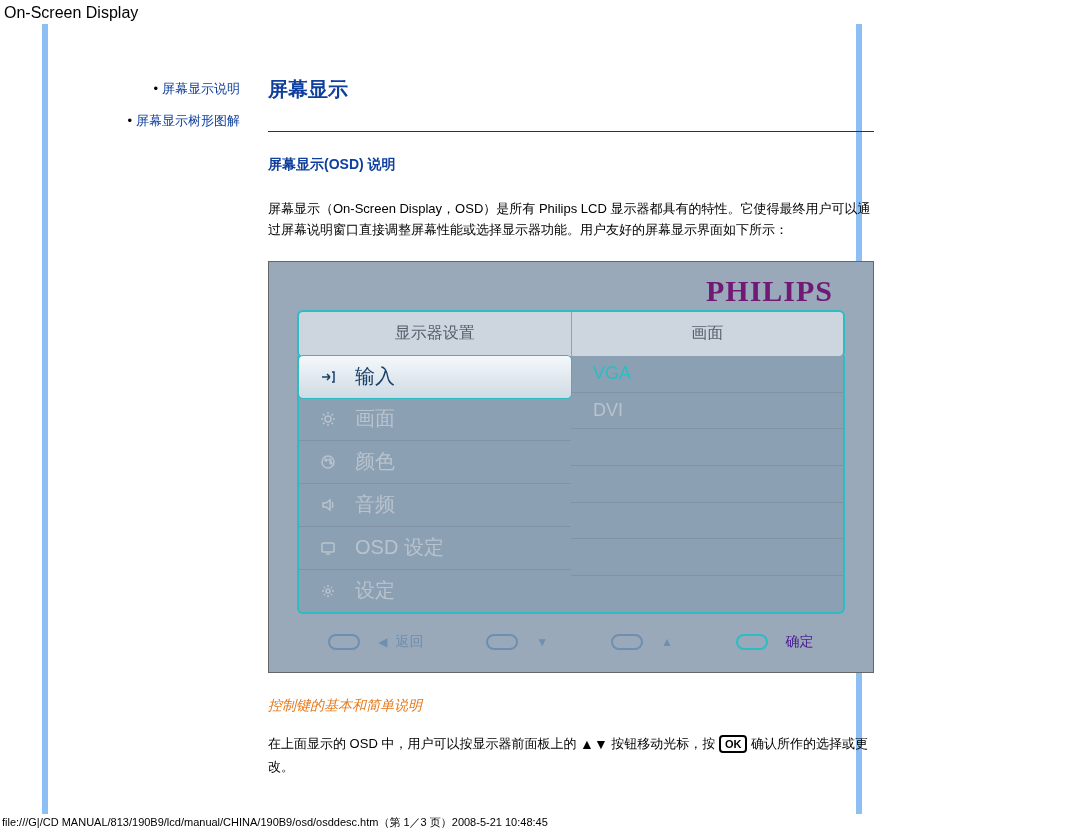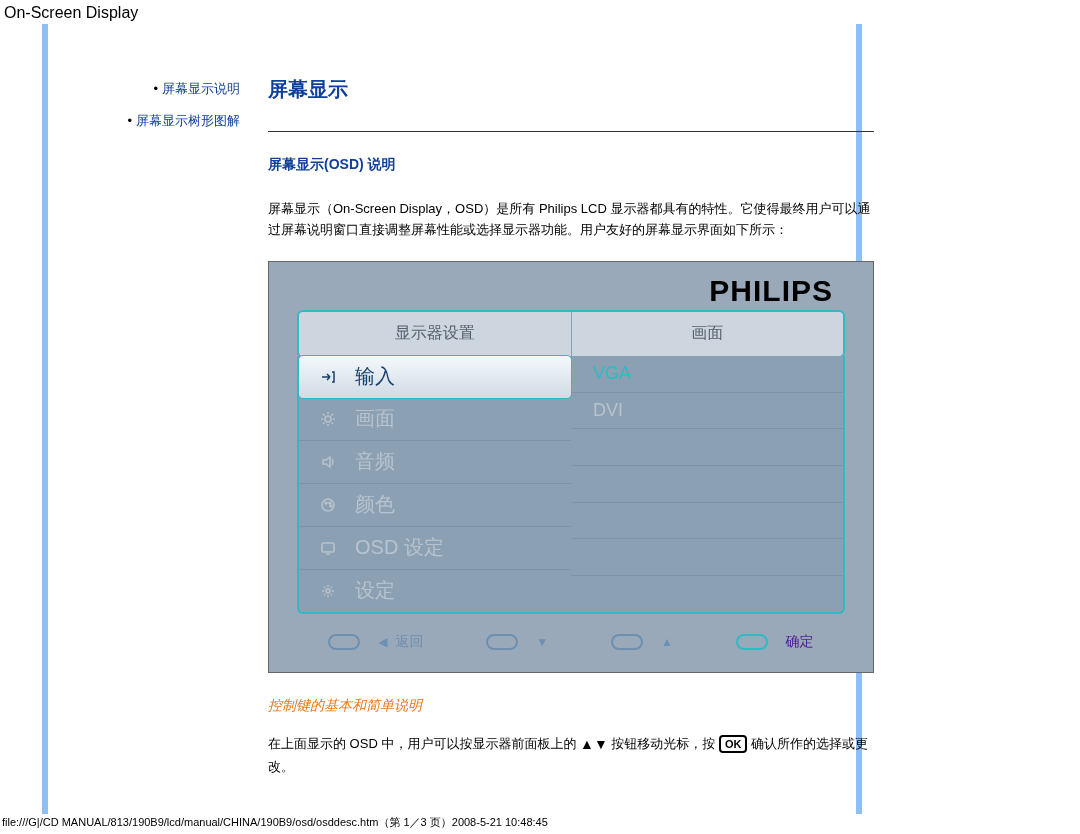--- a/index.html
+++ b/index.html
@@ -14,21 +14,21 @@
   .sidebar ul{margin:0;padding:0;}
   .bullet{color:#000;margin-right:4px;}
   .side-link{color:#0f3f9c;font-size:13px;cursor:pointer;}
   .main{position:absolute;left:268px;top:76px;width:606px;}
   .page-title{color:#0f3f9c;font-size:20px;font-weight:bold;margin-bottom:28px;}
   .hr{border:none;border-top:1px solid #333;margin:0 0 24px 0;}
   .sect-blue{color:#0f3f9c;font-size:14px;font-weight:bold;margin-bottom:24px;}
   .sect-orange{color:#e67817;font-size:14px;font-style:italic;margin-bottom:18px;}
   .para{font-size:13px;line-height:1.65;color:#000;margin-bottom:20px;}
   .osd{border:1px solid #666;background:#99a9ba;position:relative;height:410px;margin-bottom:24px;}
-  .osd-logo{position:absolute;right:40px;top:12px;color:#000000;font-family:Liberation Sans, sans-serif;font-size:30px;font-weight:bold;letter-spacing:1px;}
+  .osd-logo{position:absolute;right:40px;top:12px;color:#701a75;font-family:Liberation Serif, serif;font-size:30px;font-weight:bold;letter-spacing:1px;}
   .osd-head{position:absolute;left:28px;right:28px;top:48px;height:44px;border:2px solid #2dbbc4;border-radius:6px;background:#cdd6df;display:flex;}
   .osd-head .cell{flex:1;display:flex;align-items:center;justify-content:center;color:#54606e;font-size:16px;}
   .osd-head .sep{width:1px;background:#8ea0b2;}
   .osd-body{position:absolute;left:28px;right:28px;top:94px;bottom:58px;border:2px solid #2dbbc4;border-top:none;border-radius:0 0 6px 6px;display:flex;background:#8ca0b3;}
   .osd-left{width:50%;display:flex;flex-direction:column;}
   .osd-right{width:50%;display:flex;flex-direction:column;}
   .row{flex:1;display:flex;align-items:center;padding-left:18px;color:#b8c3ce;font-size:20px;border-bottom:1px solid rgba(120,136,152,0.6);position:relative;}
   .row:last-child{border-bottom:none;}
   .row .ic{width:22px;display:inline-flex;justify-content:center;margin-right:16px;color:#b8c3ce;}
   .row.active{background:linear-gradient(#f4f8fb,#d0dbe4);color:#1a3f6a;border:1px solid #2dbbc4;border-radius:5px;margin:-1px;z-index:2;}
@@ -87,35 +87,35 @@
               <svg class="icon" viewBox="0 0 16 16">
                 <circle cx="8" cy="8" r="3"></circle>
                 <path d="M8 1v2M8 13v2M1 8h2M13 8h2M3 3l1.5 1.5M11.5 11.5L13 13M3 13l1.5-1.5M11.5 4.5L13 3"></path>
               </svg>
             </span>
             <span>画面</span>
           </div>
           <div class="row">
             <span class="ic">
               <svg class="icon" viewBox="0 0 16 16">
-                <path d="M3 6v4h3l4 3V3L6 6H3zM12 5c1 1 1 5 0 6"></path>
-              </svg>
-            </span>
-            <span>音频</span>
-          </div>
-          <div class="row">
-            <span class="ic">
-              <svg class="icon" viewBox="0 0 16 16">
                 <circle cx="8" cy="8" r="6"></circle>
                 <circle cx="6" cy="6" r="1" fill="currentColor"></circle>
                 <circle cx="10" cy="6" r="1" fill="currentColor"></circle>
                 <circle cx="11" cy="9" r="1" fill="currentColor"></circle>
               </svg>
             </span>
             <span>颜色</span>
+          </div>
+          <div class="row">
+            <span class="ic">
+              <svg class="icon" viewBox="0 0 16 16">
+                <path d="M3 6v4h3l4 3V3L6 6H3zM12 5c1 1 1 5 0 6"></path>
+              </svg>
+            </span>
+            <span>音频</span>
           </div>
           <div class="row">
             <span class="ic">
               <svg class="icon" viewBox="0 0 16 16">
                 <rect x="2" y="3" width="12" height="9" rx="1"></rect>
                 <path d="M6 14h4"></path>
               </svg>
             </span>
             <span>OSD 设定</span>
           </div>

